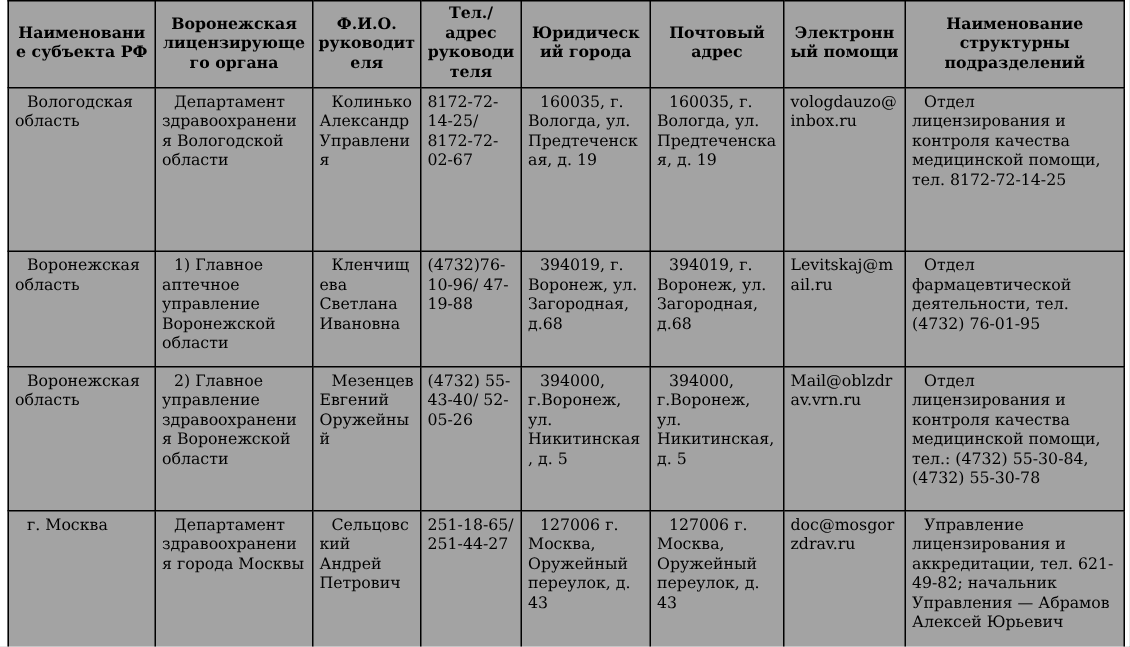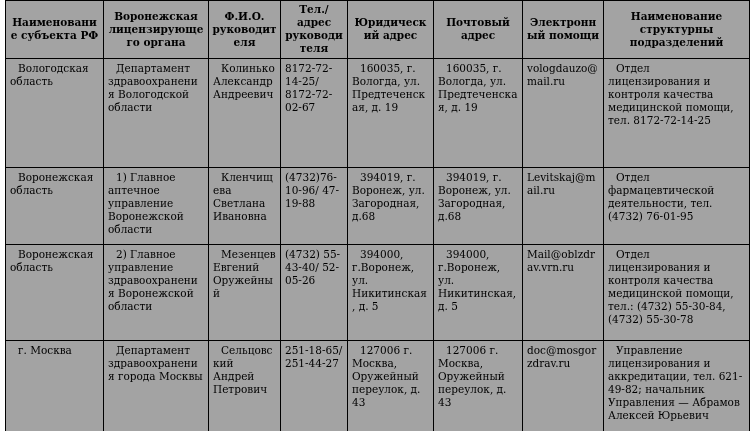--- a/index.html
+++ b/index.html
@@ -65,35 +65,35 @@
     <col style="width:89px">
     <col style="width:81px">
     <col style="width:146px">
   </colgroup>
   <thead>
     <tr class="hdr-row">
       <th>Наименование субъекта РФ</th>
       <th>Воронежская лицензирующего органа</th>
       <th>Ф.И.О. руководителя</th>
       <th>Тел./адрес руководителя</th>
-      <th>Юридический адрес</th>
+      <th>Юридический города</th>
       <th>Почтовый адрес</th>
       <th>Электронный помощи</th>
       <th>Наименование структурны подразделений</th>
     </tr>
   </thead>
   <tbody>
     <tr class="row-0">
       <td class="cell-region">Вологодская область</td>
       <td class="cell-authority">Департамент здравоохранения Вологодской области</td>
-      <td class="cell-head-name">Колинько Александр Андреевич</td>
+      <td class="cell-head-name">Колинько Александр Управления</td>
       <td class="cell-phone-fax">8172-72-14-25/ 8172-72-02-67</td>
       <td class="cell-legal-address">160035, г. Вологда, ул. Предтеченская, д. 19</td>
       <td class="cell-postal-address">160035, г. Вологда, ул. Предтеченская, д. 19</td>
-      <td class="cell-email">vologdauzo@mail.ru</td>
+      <td class="cell-email">vologdauzo@inbox.ru</td>
       <td class="cell-departments">Отдел лицензирования и контроля качества медицинской помощи, тел. 8172-72-14-25</td>
     </tr>
     <tr class="row-1">
       <td class="cell-region">Воронежская область</td>
       <td class="cell-authority">1) Главное аптечное управление Воронежской области</td>
       <td class="cell-head-name">Кленчищева Светлана Ивановна</td>
       <td class="cell-phone-fax">(4732)76-10-96/ 47-19-88</td>
       <td class="cell-legal-address">394019, г. Воронеж, ул. Загородная, д.68</td>
       <td class="cell-postal-address">394019, г. Воронеж, ул. Загородная, д.68</td>
       <td class="cell-email">Levitskaj@mail.ru</td>

